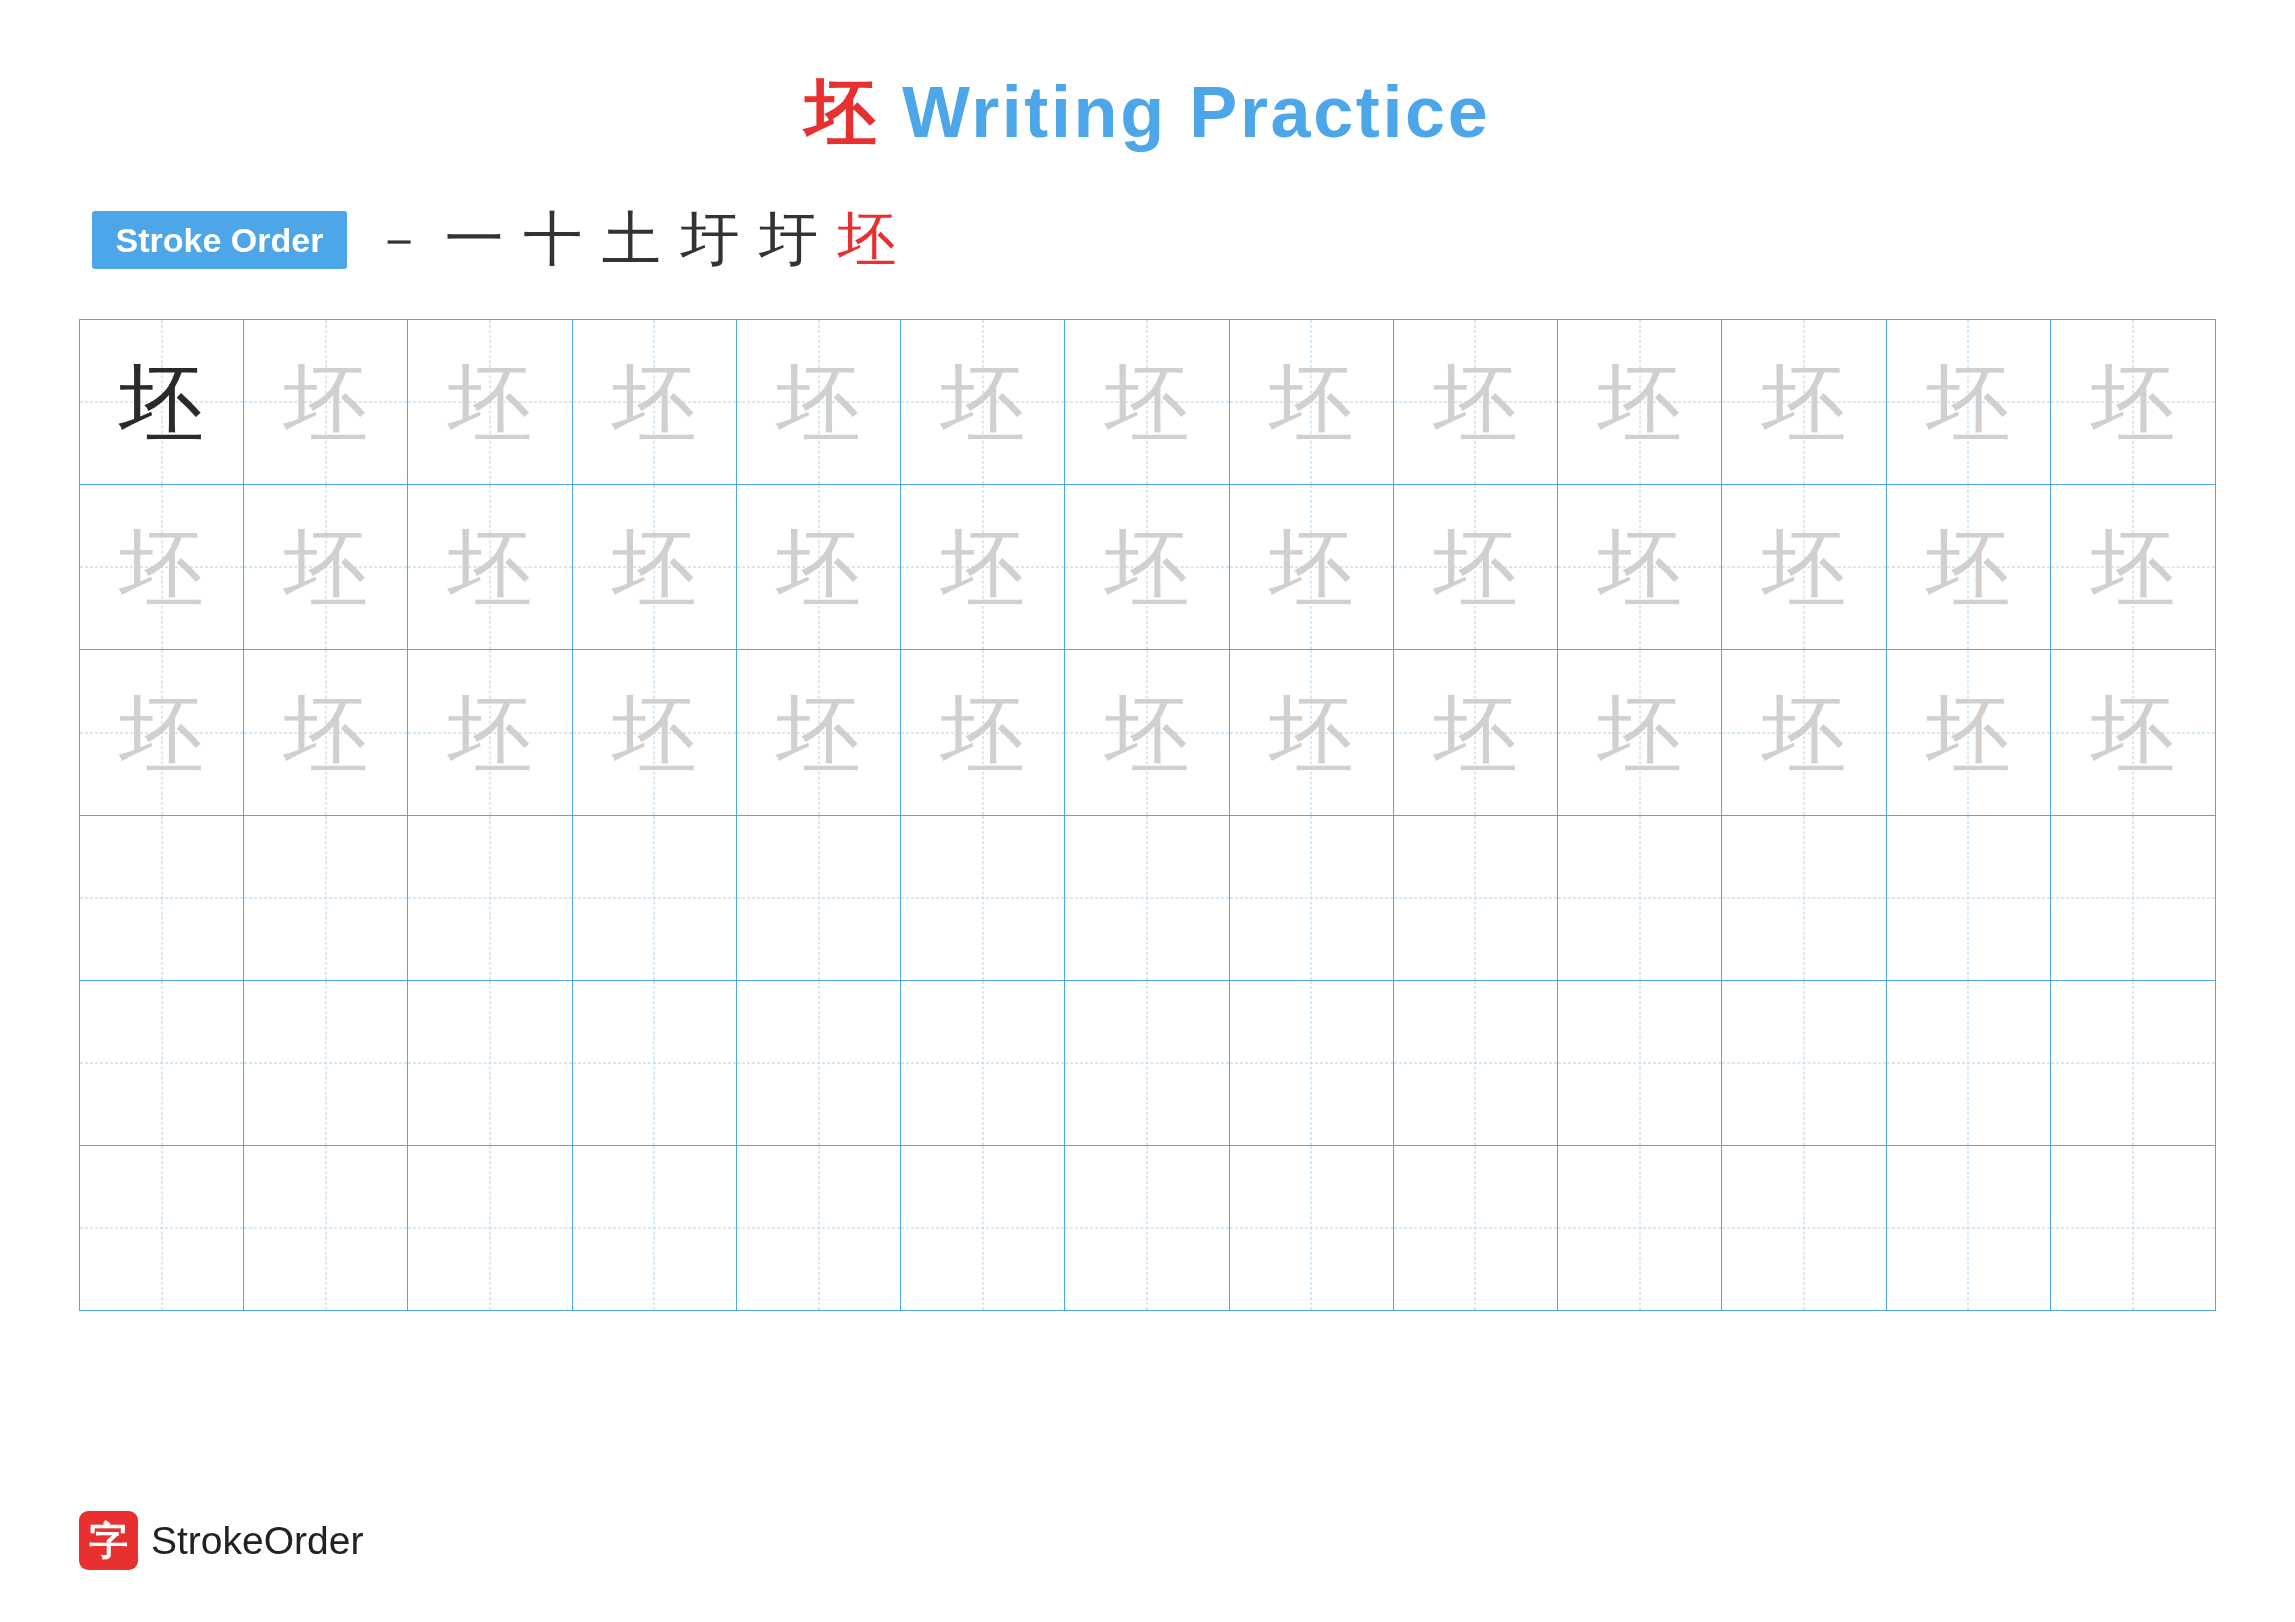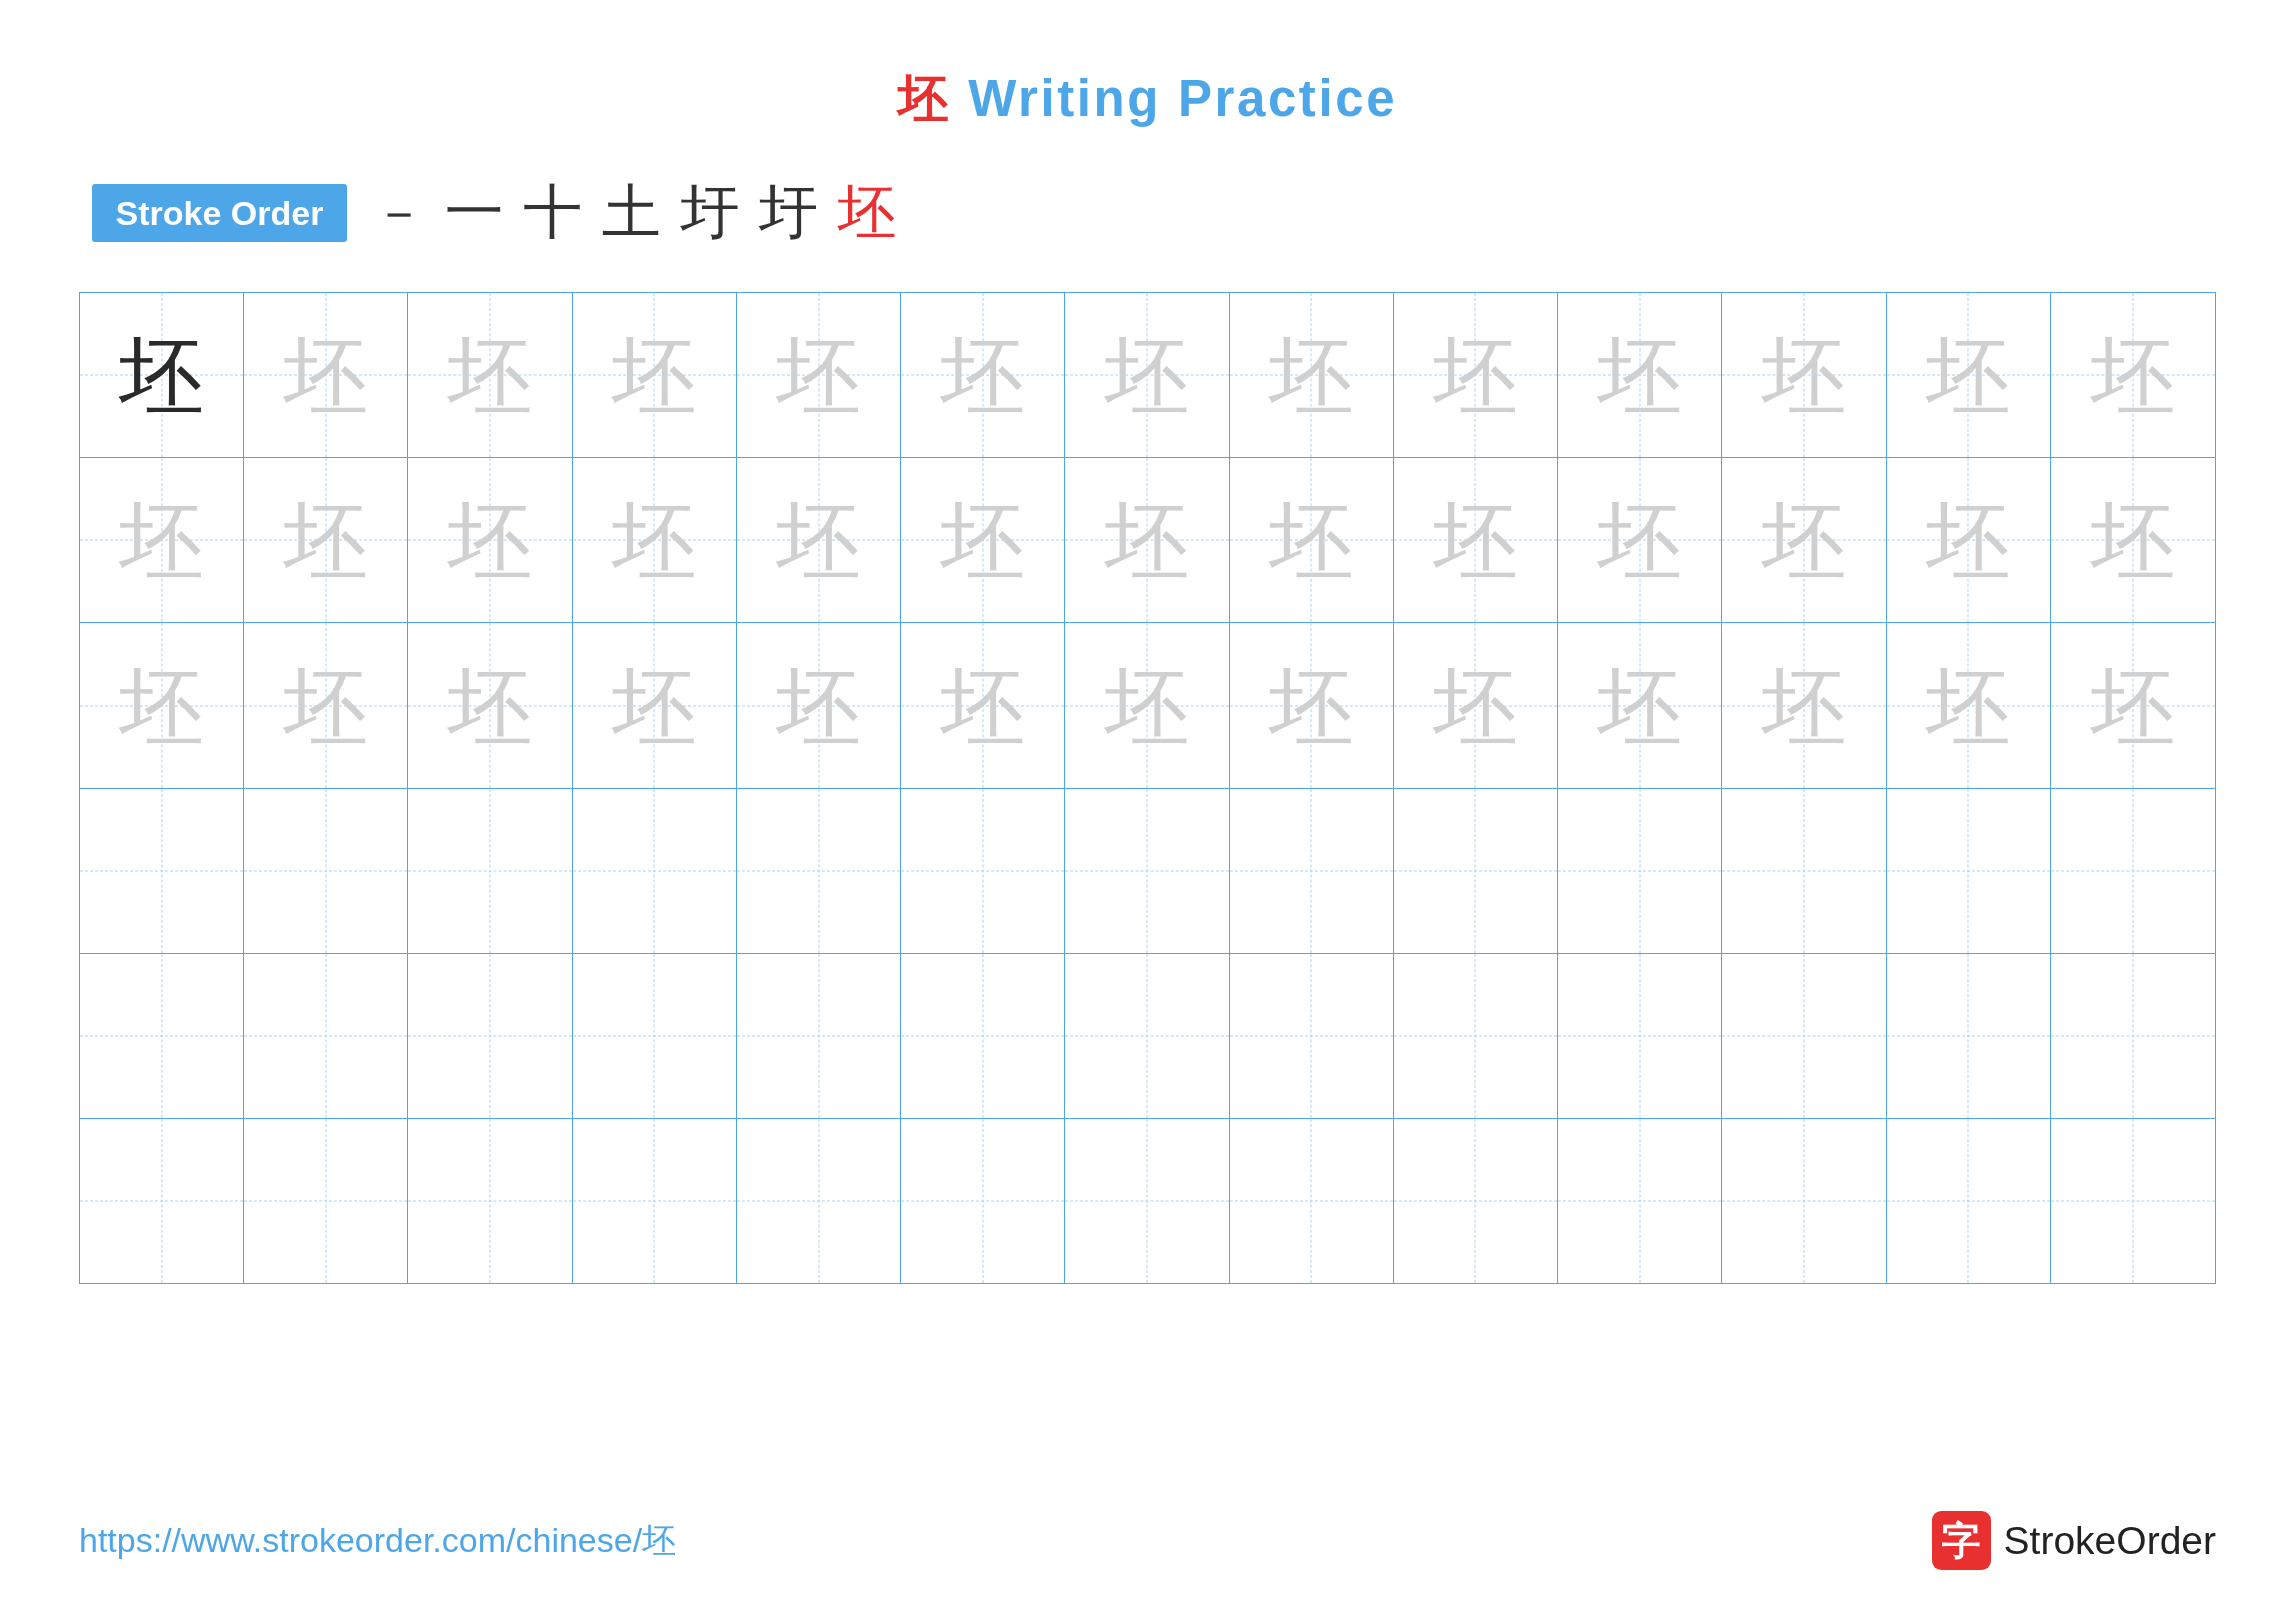--- a/index.html
+++ b/index.html
@@ -16,21 +16,21 @@
       width: 2295px;
       height: 1622px;
       background: #fff;
       padding: 52px 79px;
       display: flex;
       flex-direction: column;
       align-items: center;
     }
 
     .title {
-      font-size: 51px;
+      font-size: 72px;
       color: #4da6e8;
       font-weight: bold;
       margin-bottom: 39px;
       margin-top: 13px;
       text-align: center;
       letter-spacing: 2.6px;
     }
 
     .title .chinese-char {
       color: #e83030;
@@ -378,21 +378,20 @@
       <div class="grid-cell"></div>
       <div class="grid-cell"></div>
       <div class="grid-cell"></div>
       <div class="grid-cell"></div>
       <div class="grid-cell"></div>
       <div class="grid-cell"></div>
     </div>
   </div>
 
   <div class="footer">
-    <a class="footer-url" href="#">https://www.strokeorder.com/chinese/坯</a>
     <div class="footer-logo">
       <div class="footer-logo-icon">字</div>
       <span class="footer-logo-text">StrokeOrder</span>
     </div>
   </div>
 
 </div>
 
 
 </body></html>

